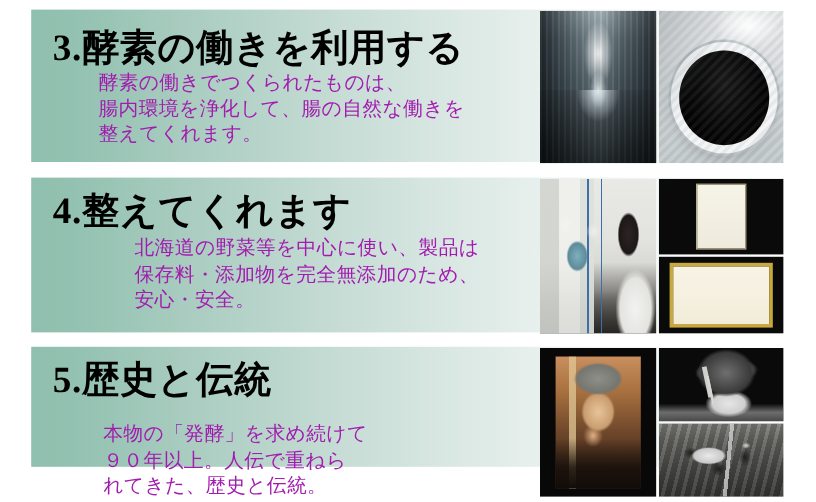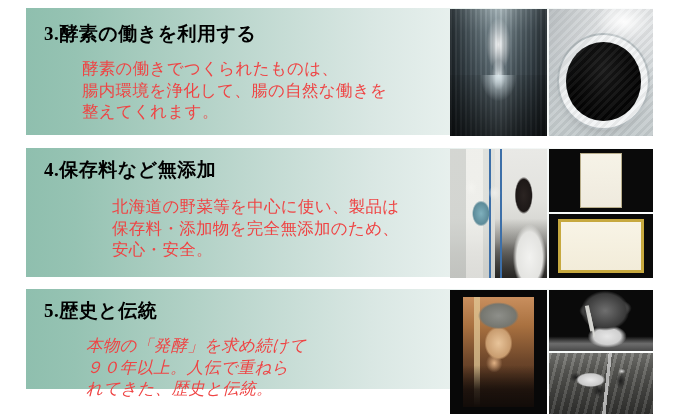--- a/index.html
+++ b/index.html
@@ -52,30 +52,30 @@
     top: 0;
     width: 430px;
     height: 100%;
   }
 
   .panel-title {
     position: absolute;
     left: 18px;
     color: #000000;
     font-weight: bold;
-    font-size: 19px;
+    font-size: 31px;
     letter-spacing: 0.5px;
     white-space: nowrap;
     line-height: 1;
   }
 
   .panel-body {
     position: absolute;
     left: 56px;
-    color: #ef4444;
+    color: #a21caf;
     font-size: 16.5px;
     line-height: 21.5px;
     letter-spacing: 0.3px;
     white-space: pre-line;
   }
 
   
   .photos {
     position: absolute;
     top: 1px;
@@ -331,21 +331,21 @@
         <div class="ph ph-tank" style="width:104px; height:127px;"></div>
       </div>
     </div>
   </section>
 
   <section class="panel" style="top:148px; height:129px;">
     <div class="panel-bg"></div>
 
     <div class="panel-text">
       <div class="panel-title" style="top:12px;">
-        <span>4.</span><span>保存料など無添加</span>
+        <span>4.</span><span>整えてくれます</span>
       </div>
       <div class="panel-body" style="top:48px;margin-left:30px;">北海道の野菜等を中心に使い、製品は
 保存料・添加物を完全無添加のため、
 安心・安全。</div>
     </div>
 
     <div class="photos" style="height:129px;">
       <div class="col" style="width:97px;">
         <div class="ph ph-lab" style="width:97px; height:129px;"></div>
       </div>
@@ -356,21 +356,21 @@
     </div>
   </section>
 
   <section class="panel" style="top:289px; height:100px;">
     <div class="panel-bg"></div>
 
     <div class="panel-text">
       <div class="panel-title" style="top:12px;">
         <span>5.</span><span>歴史と伝統</span>
       </div>
-      <div class="panel-body" style="top:46px; left:60px;font-style:italic;">本物の「発酵」を求め続けて
+      <div class="panel-body" style="top:62px; left:60px;">本物の「発酵」を求め続けて
 ９０年以上。人伝で重ねら
 れてきた、歴史と伝統。</div>
     </div>
 
     <div class="photos" style="height:124px;">
       <div class="col" style="width:97px;">
         <div class="ph ph-elder" style="width:97px; height:124px;"></div>
       </div>
       <div class="col" style="width:104px;">
         <div class="ph ph-speaker" style="width:104px; height:61px;"></div>

